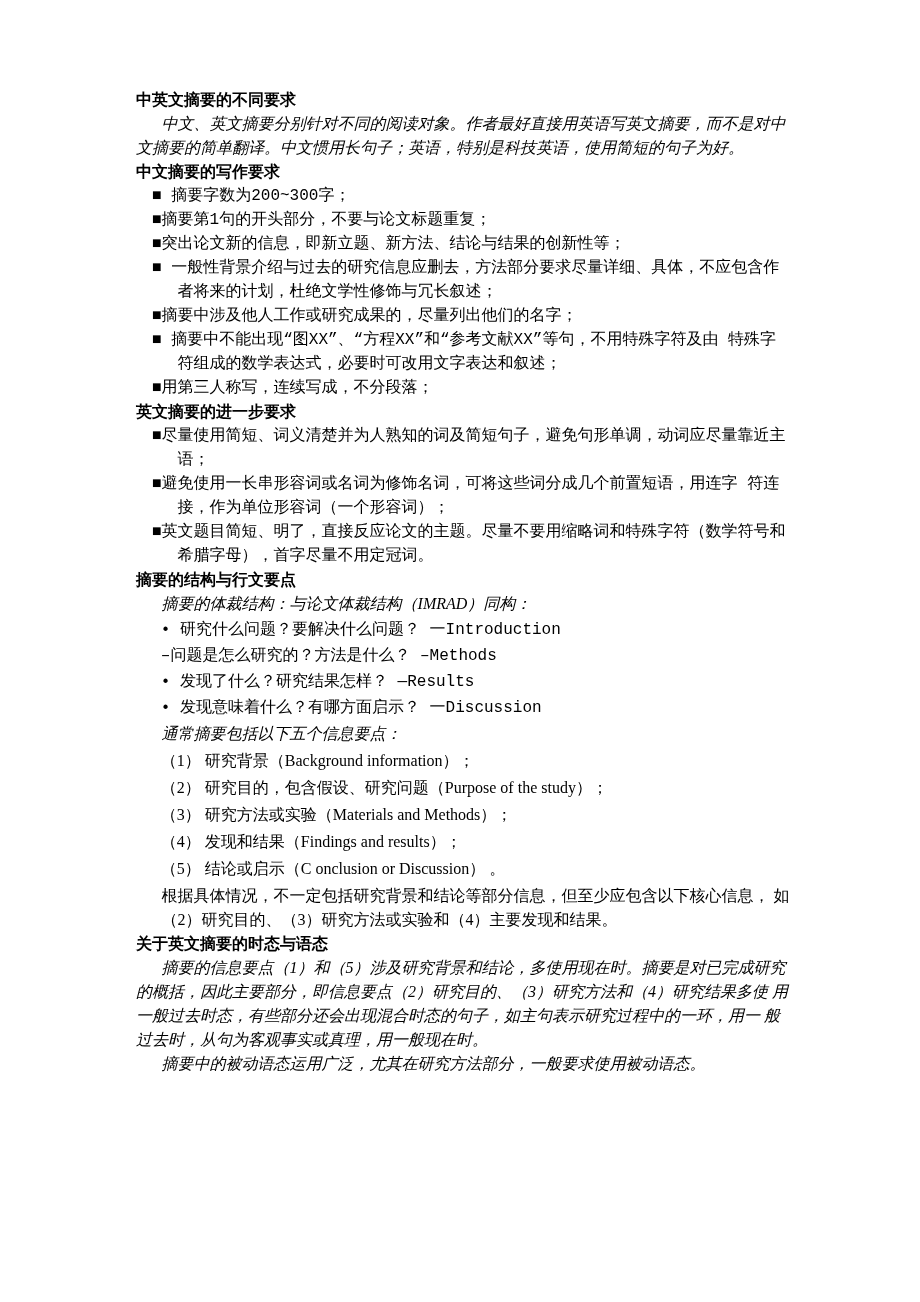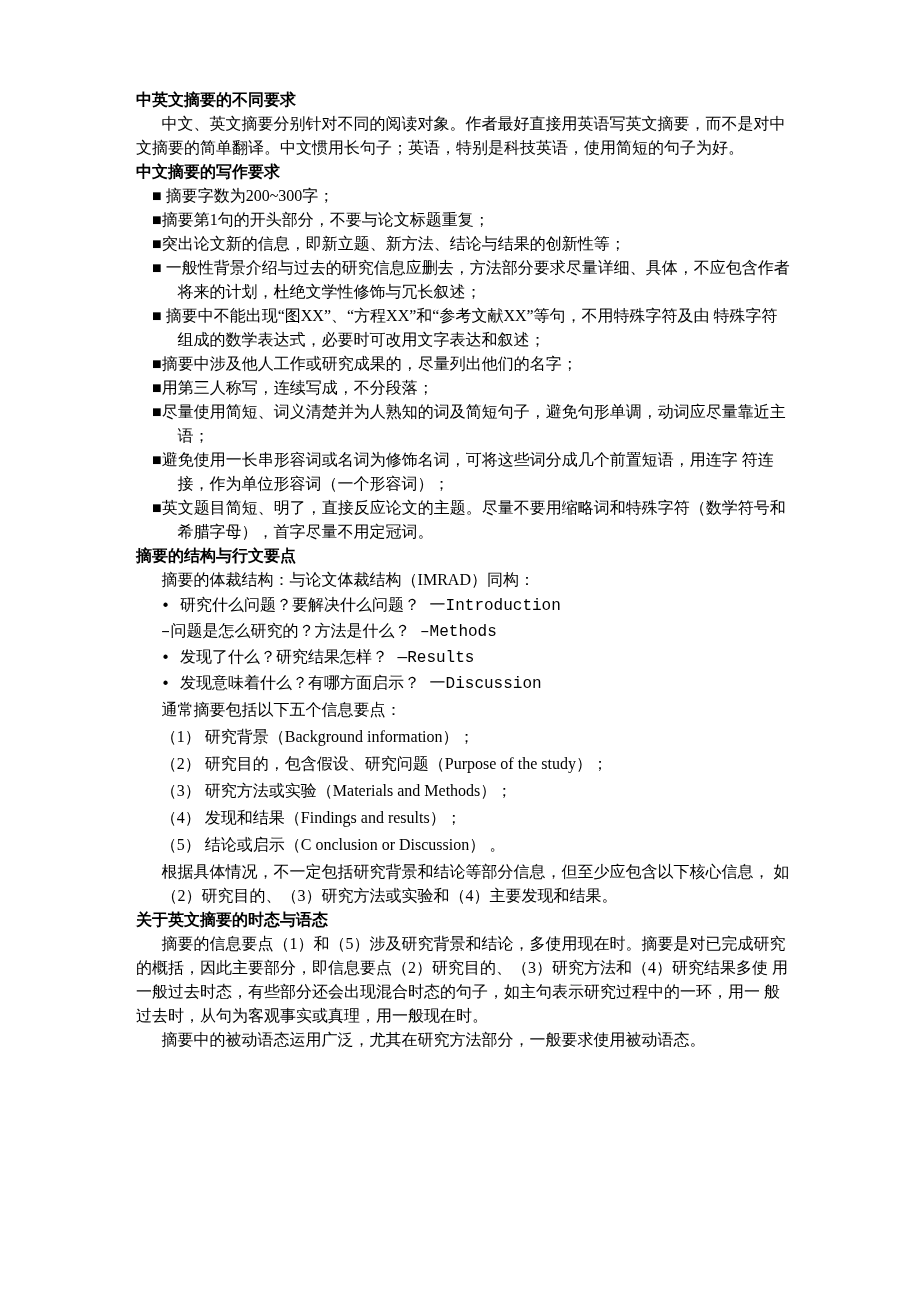--- a/index.html
+++ b/index.html
@@ -21,29 +21,31 @@
     font-size: 16px;
     line-height: 24px;
     overflow: hidden;
   }
   .heading {
     font-weight: bold;
   }
   
   .para {
     text-indent: 1.6em;
+    font-style: italic;
   }
   
   .pblock {
     padding-left: 1.6em;
   }
   
   .bullet {
     padding-left: 2.6em;
     text-indent: -1.6em;
+    font-family: Liberation Mono, monospace;
   }
   
   .imrad {
     margin: 2px 0 2px 1.55em;
     font-family: Liberation Mono, monospace;
   }
   
   .num {
     margin: 3px 0 3px 1.55em;
   }
@@ -52,23 +54,24 @@
 <body>
 
 <div class="page">
   <div class="heading">中英文摘要的不同要求</div>
   <div class="para">中文、英文摘要分别针对不同的阅读对象。作者最好直接用英语写英文摘要，而不是对中文摘要的简单翻译。中文惯用长句子；英语，特别是科技英语，使用简短的句子为好。</div>
   <div class="heading">中文摘要的写作要求</div>
   <div class="bullet">■  摘要字数为200~300字；</div>
   <div class="bullet">■摘要第1句的开头部分，不要与论文标题重复；</div>
   <div class="bullet">■突出论文新的信息，即新立题、新方法、结论与结果的创新性等；</div>
   <div class="bullet">■  一般性背景介绍与过去的研究信息应删去，方法部分要求尽量详细、具体，不应包含作者将来的计划，杜绝文学性修饰与冗长叙述；</div>
+  <div class="bullet">■摘要中涉及他人工作或研究成果的，尽量列出他们的名字；</div>
   <div class="bullet">■ 摘要中不能出现“图XX”、“方程XX”和“参考文献XX”等句，不用特殊字符及由 特殊字符组成的数学表达式，必要时可改用文字表达和叙述；</div>
-  <div class="bullet">■摘要中涉及他人工作或研究成果的，尽量列出他们的名字；</div>
   <div class="bullet">■用第三人称写，连续写成，不分段落；</div>
+  <div class="heading">英文摘要的进一步要求</div>
   <div class="bullet">■尽量使用简短、词义清楚并为人熟知的词及简短句子，避免句形单调，动词应尽量靠近主语；</div>
   <div class="bullet">■避免使用一长串形容词或名词为修饰名词，可将这些词分成几个前置短语，用连字 符连接，作为单位形容词（一个形容词）；</div>
   <div class="bullet">■英文题目简短、明了，直接反应论文的主题。尽量不要用缩略词和特殊字符（数学符号和希腊字母），首字尽量不用定冠词。</div>
   <div class="heading">摘要的结构与行文要点</div>
   <div class="para">摘要的体裁结构：与论文体裁结构（IMRAD）同构：</div>
   <div class="imrad">•   研究什么问题？要解决什么问题？   一Introduction</div>
   <div class="imrad">–问题是怎么研究的？方法是什么？ –Methods</div>
   <div class="imrad">•   发现了什么？研究结果怎样？   —Results</div>
   <div class="imrad">•   发现意味着什么？有哪方面启示？   一Discussion</div>
   <div class="para">通常摘要包括以下五个信息要点：</div>

